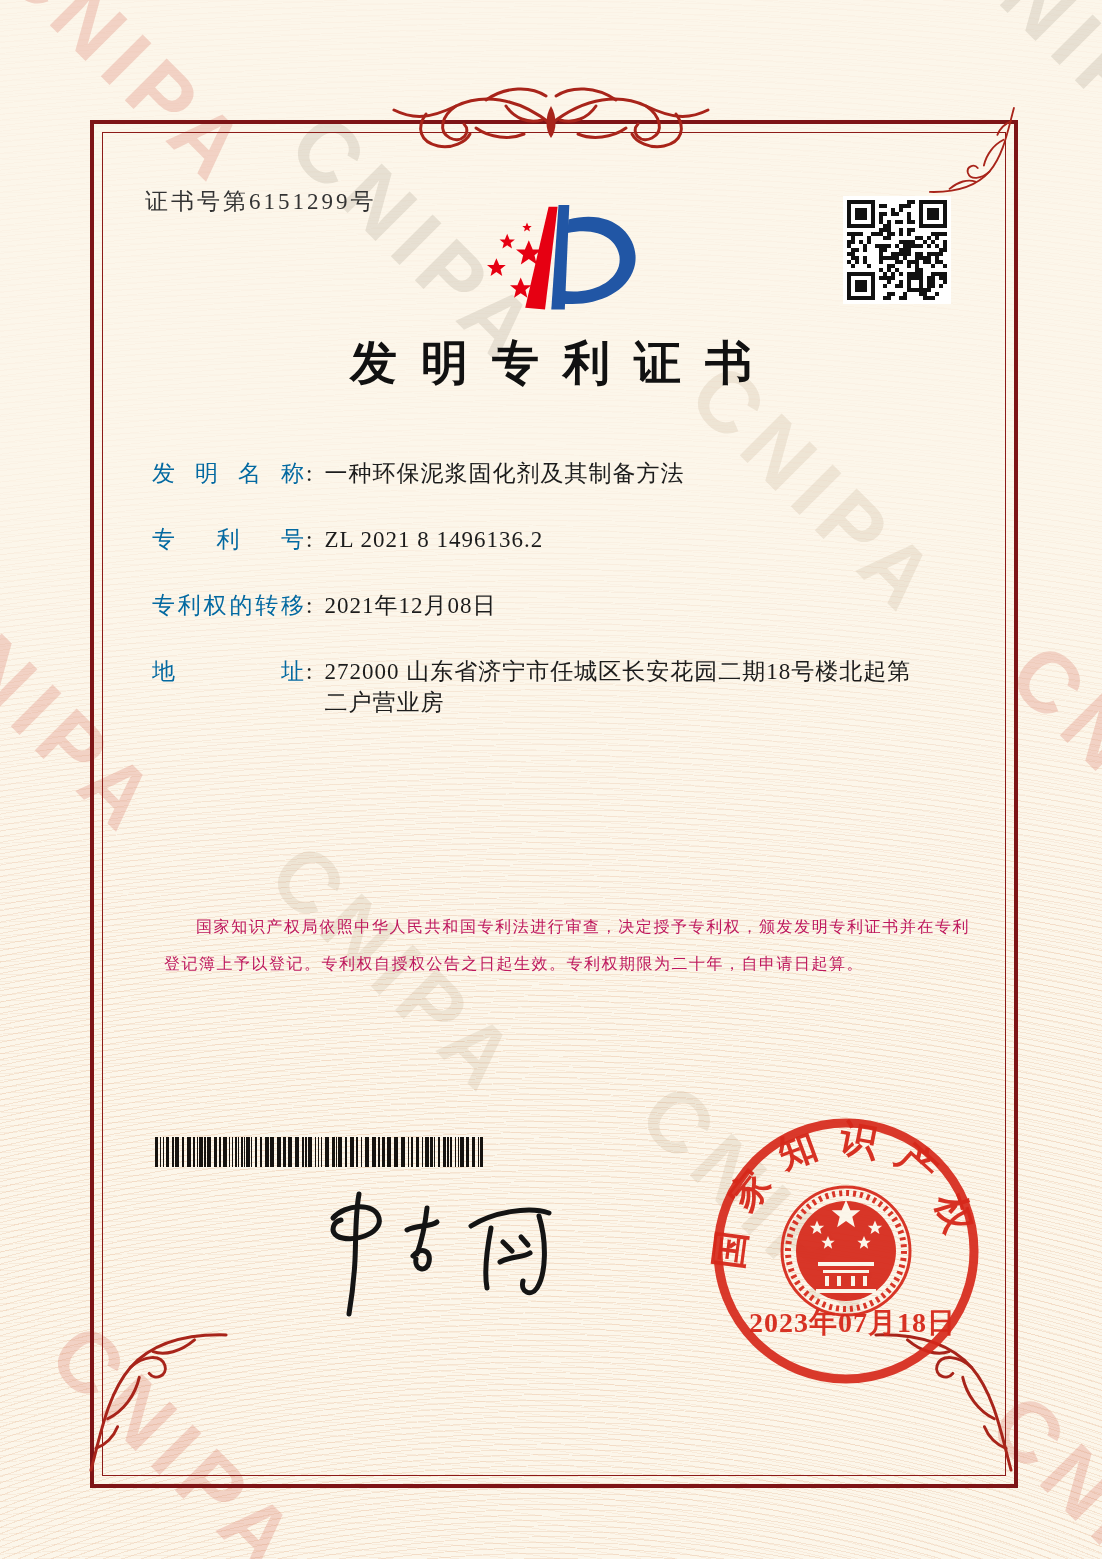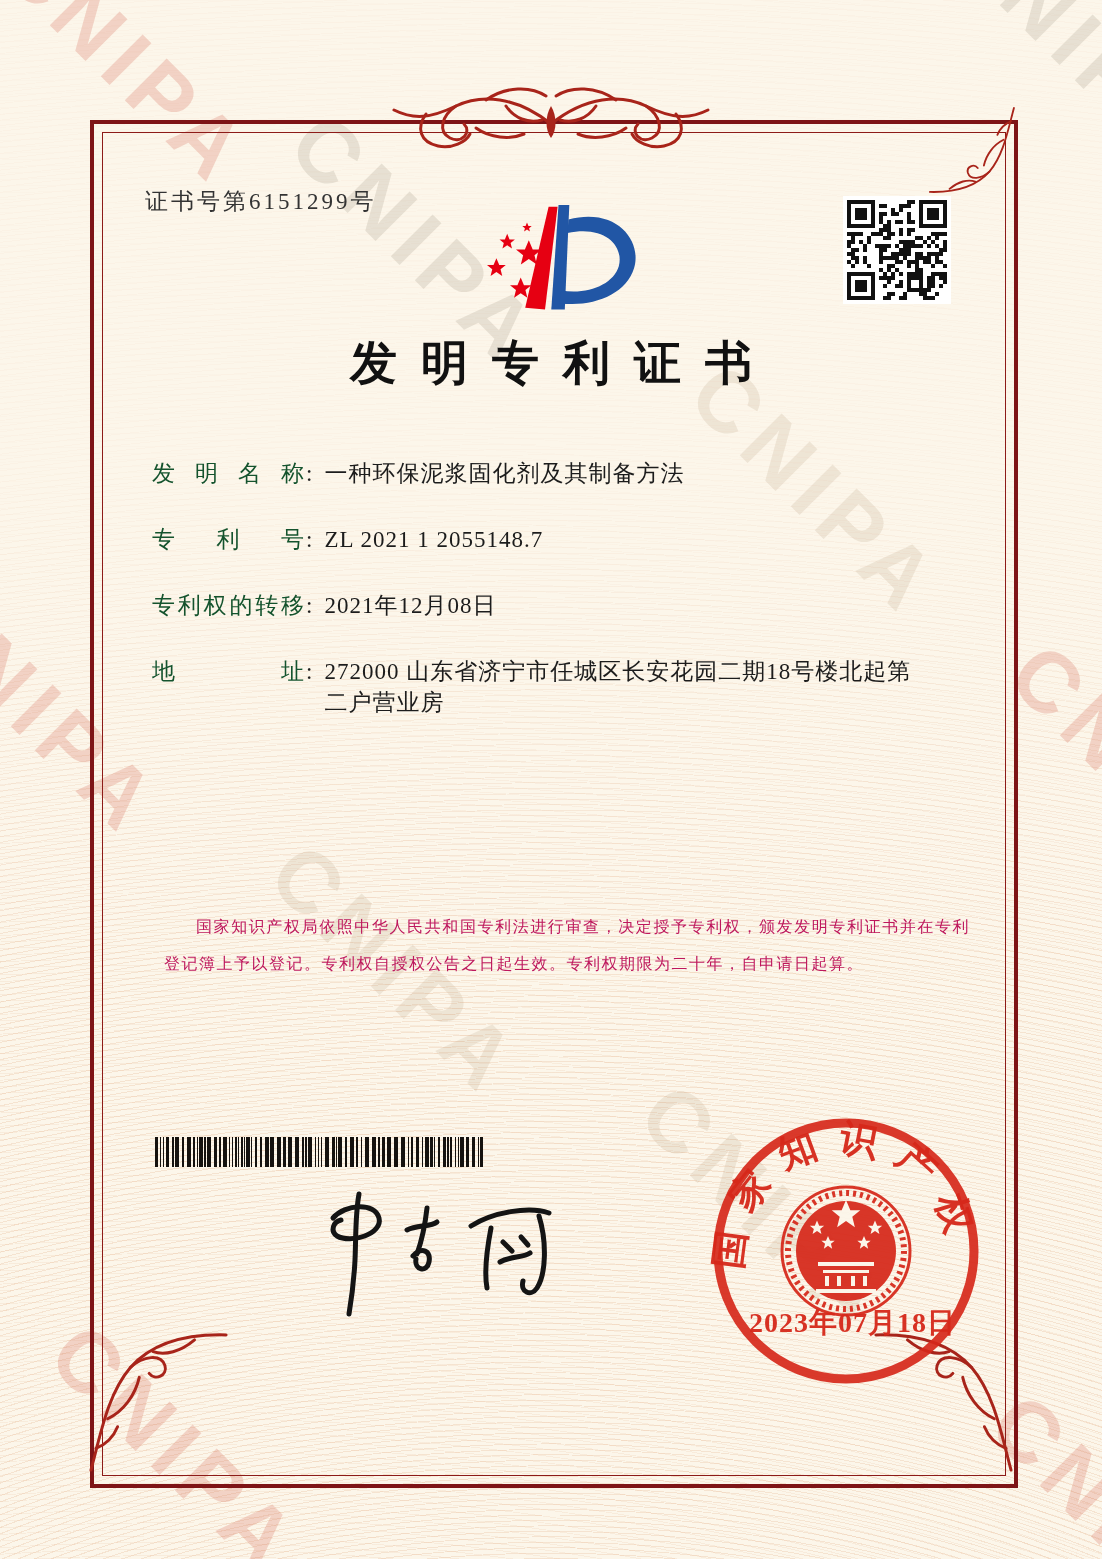--- a/index.html
+++ b/index.html
@@ -40,21 +40,21 @@
   .qr{position:absolute;left:843px;top:196px;width:108px;height:108px;background:#fff;padding:4px;box-sizing:border-box;}
 
   .title{
     position:absolute;left:0;top:332px;width:100%;text-align:center;
     font-size:47px;font-weight:bold;letter-spacing:24px;text-indent:24px;color:#111;
   }
 
   .fields{position:absolute;left:152px;top:458px;width:820px;}
   .frow{margin-bottom:35px;line-height:31px;}
   .flabel{
-    display:inline-block;width:152px;font-size:23px;color:#14532d;
+    display:inline-block;width:152px;font-size:23px;color:#0369a1;
     text-align:justify;text-align-last:justify;vertical-align:top;
   }
   .fcolon{display:inline-block;font-size:23px;margin:0 12px 0 2px;vertical-align:top;}
   .fvalue{display:inline-block;font-size:23px;letter-spacing:1px;max-width:620px;vertical-align:top;color:#1c1c1c;}
   .frow.address{margin-bottom:12px;}
   .frow.grant{display:flex;}
   .grant-col2{margin-left:42px;}
 
   .body-text{position:absolute;left:152px;top:908px;width:818px;}
   .body-text p{
@@ -379,21 +379,21 @@
       </g>
   </svg>
 
   <div class="title">发明专利证书</div>
 
   <div class="fields">
     <div class="frow">
       <span class="flabel">发明名称</span><span class="fcolon">:</span><span class="fvalue">一种环保泥浆固化剂及其制备方法</span>
     </div>
     <div class="frow">
-      <span class="flabel">专利号</span><span class="fcolon">:</span><span class="fvalue">ZL 2021 1 2055148.7</span>
+      <span class="flabel">专利号</span><span class="fcolon">:</span><span class="fvalue">ZL 2021 8 1496136.2</span>
     </div>
     <div class="frow">
       <span class="flabel">专利权的转移</span><span class="fcolon">:</span><span class="fvalue">2021年12月08日</span>
     </div>
     <div class="frow address">
       <span class="flabel">地址</span><span class="fcolon">:</span><span class="fvalue" style="max-width:600px">272000 山东省济宁市任城区长安花园二期18号楼北起第二户营业房</span>
     </div>
   </div>
 
   <div class="body-text">

